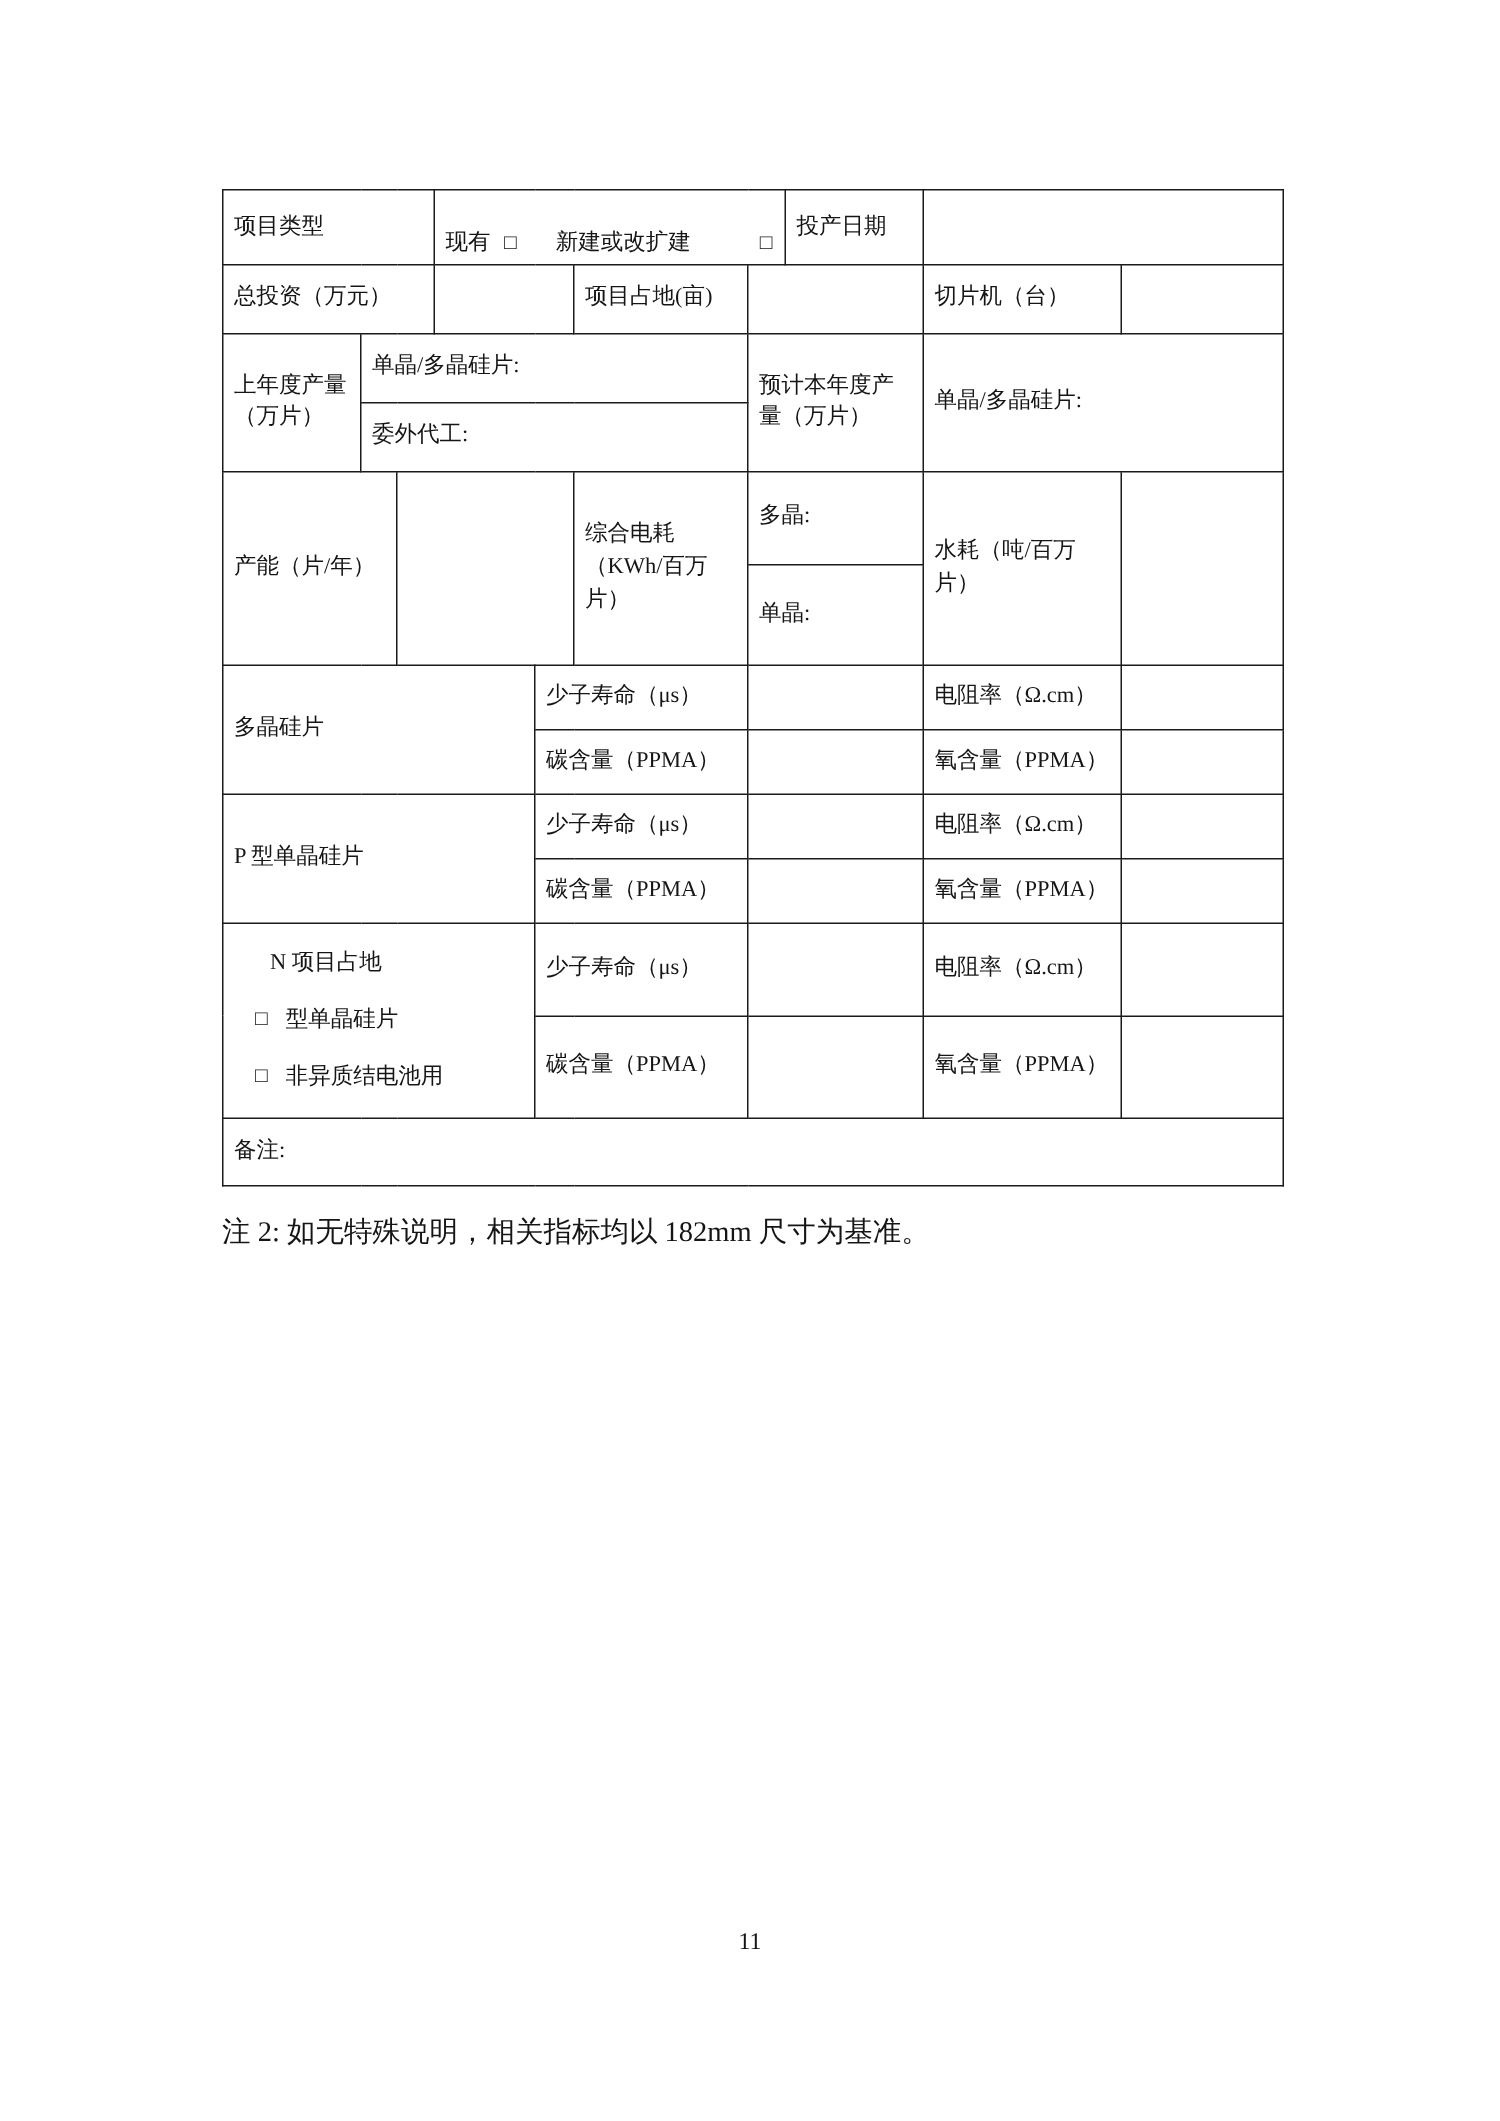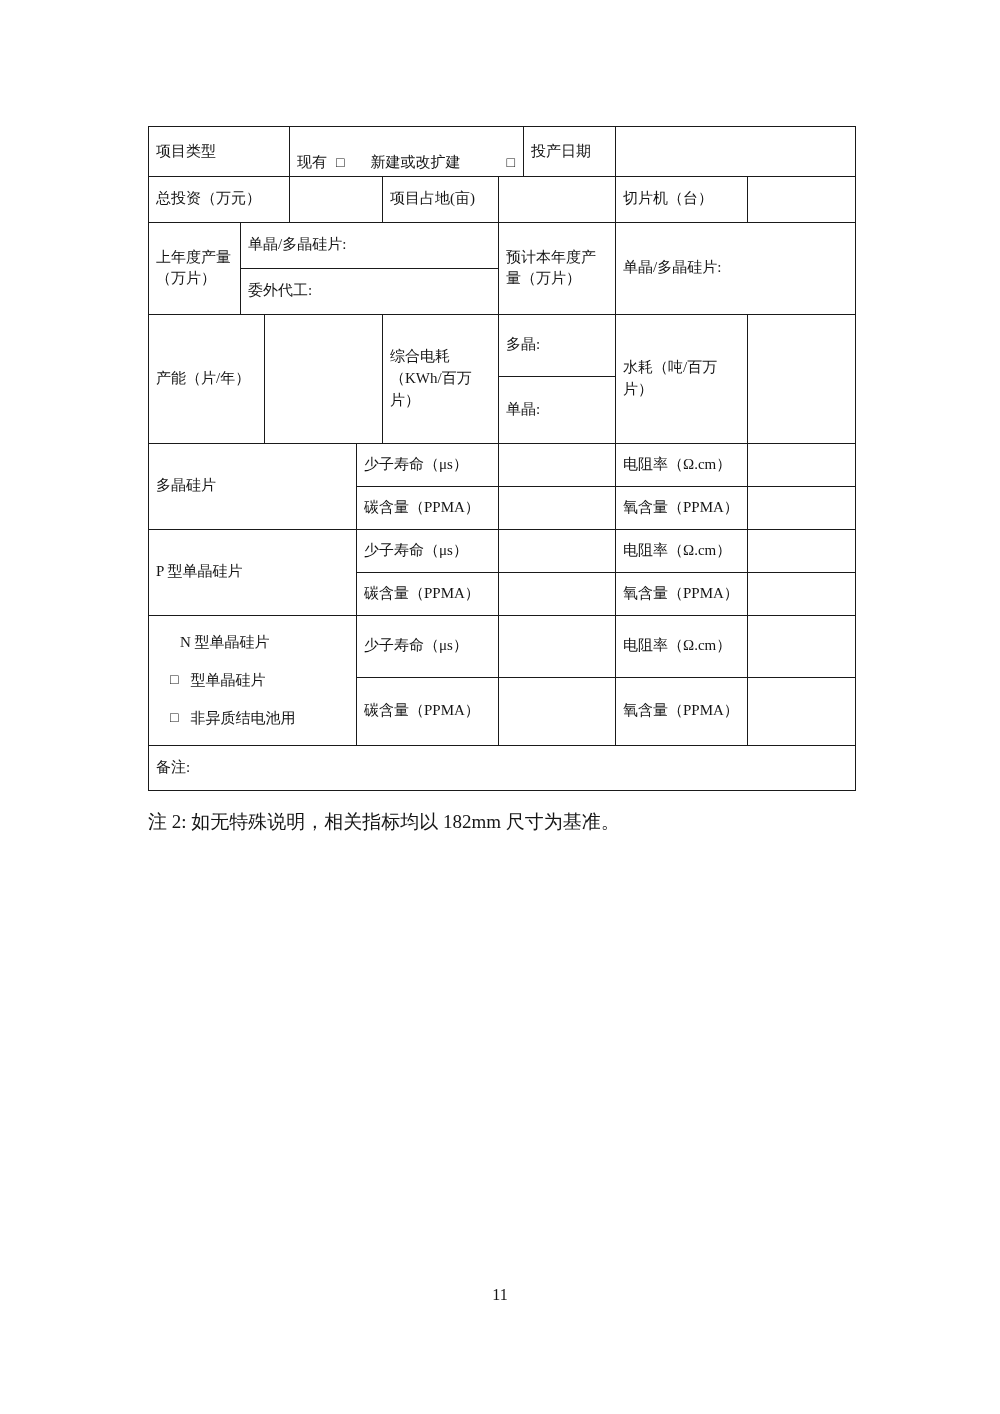--- a/index.html
+++ b/index.html
@@ -148,21 +148,21 @@
     <tr class="h38">
       <td colspan="2" class="nowrap">碳含量（PPMA）</td>
       <td colspan="2"></td>
       <td class="nowrap">氧含量（PPMA）</td>
       <td></td>
     </tr>
 
     <tr class="h57">
       <td rowspan="2" colspan="4">
         <div class="ncell">
-          <div class="ntitle">N 型单晶硅片</div>
+          <div class="ntitle">N 项目占地</div>
           <div class="nopt">
             <span class="cb">□</span>
             <span>型单晶硅片</span>
           </div>
           <div class="nopt">
             <span class="cb">□</span>
             <span>非异质结电池用</span>
           </div>
         </div>
       </td>

